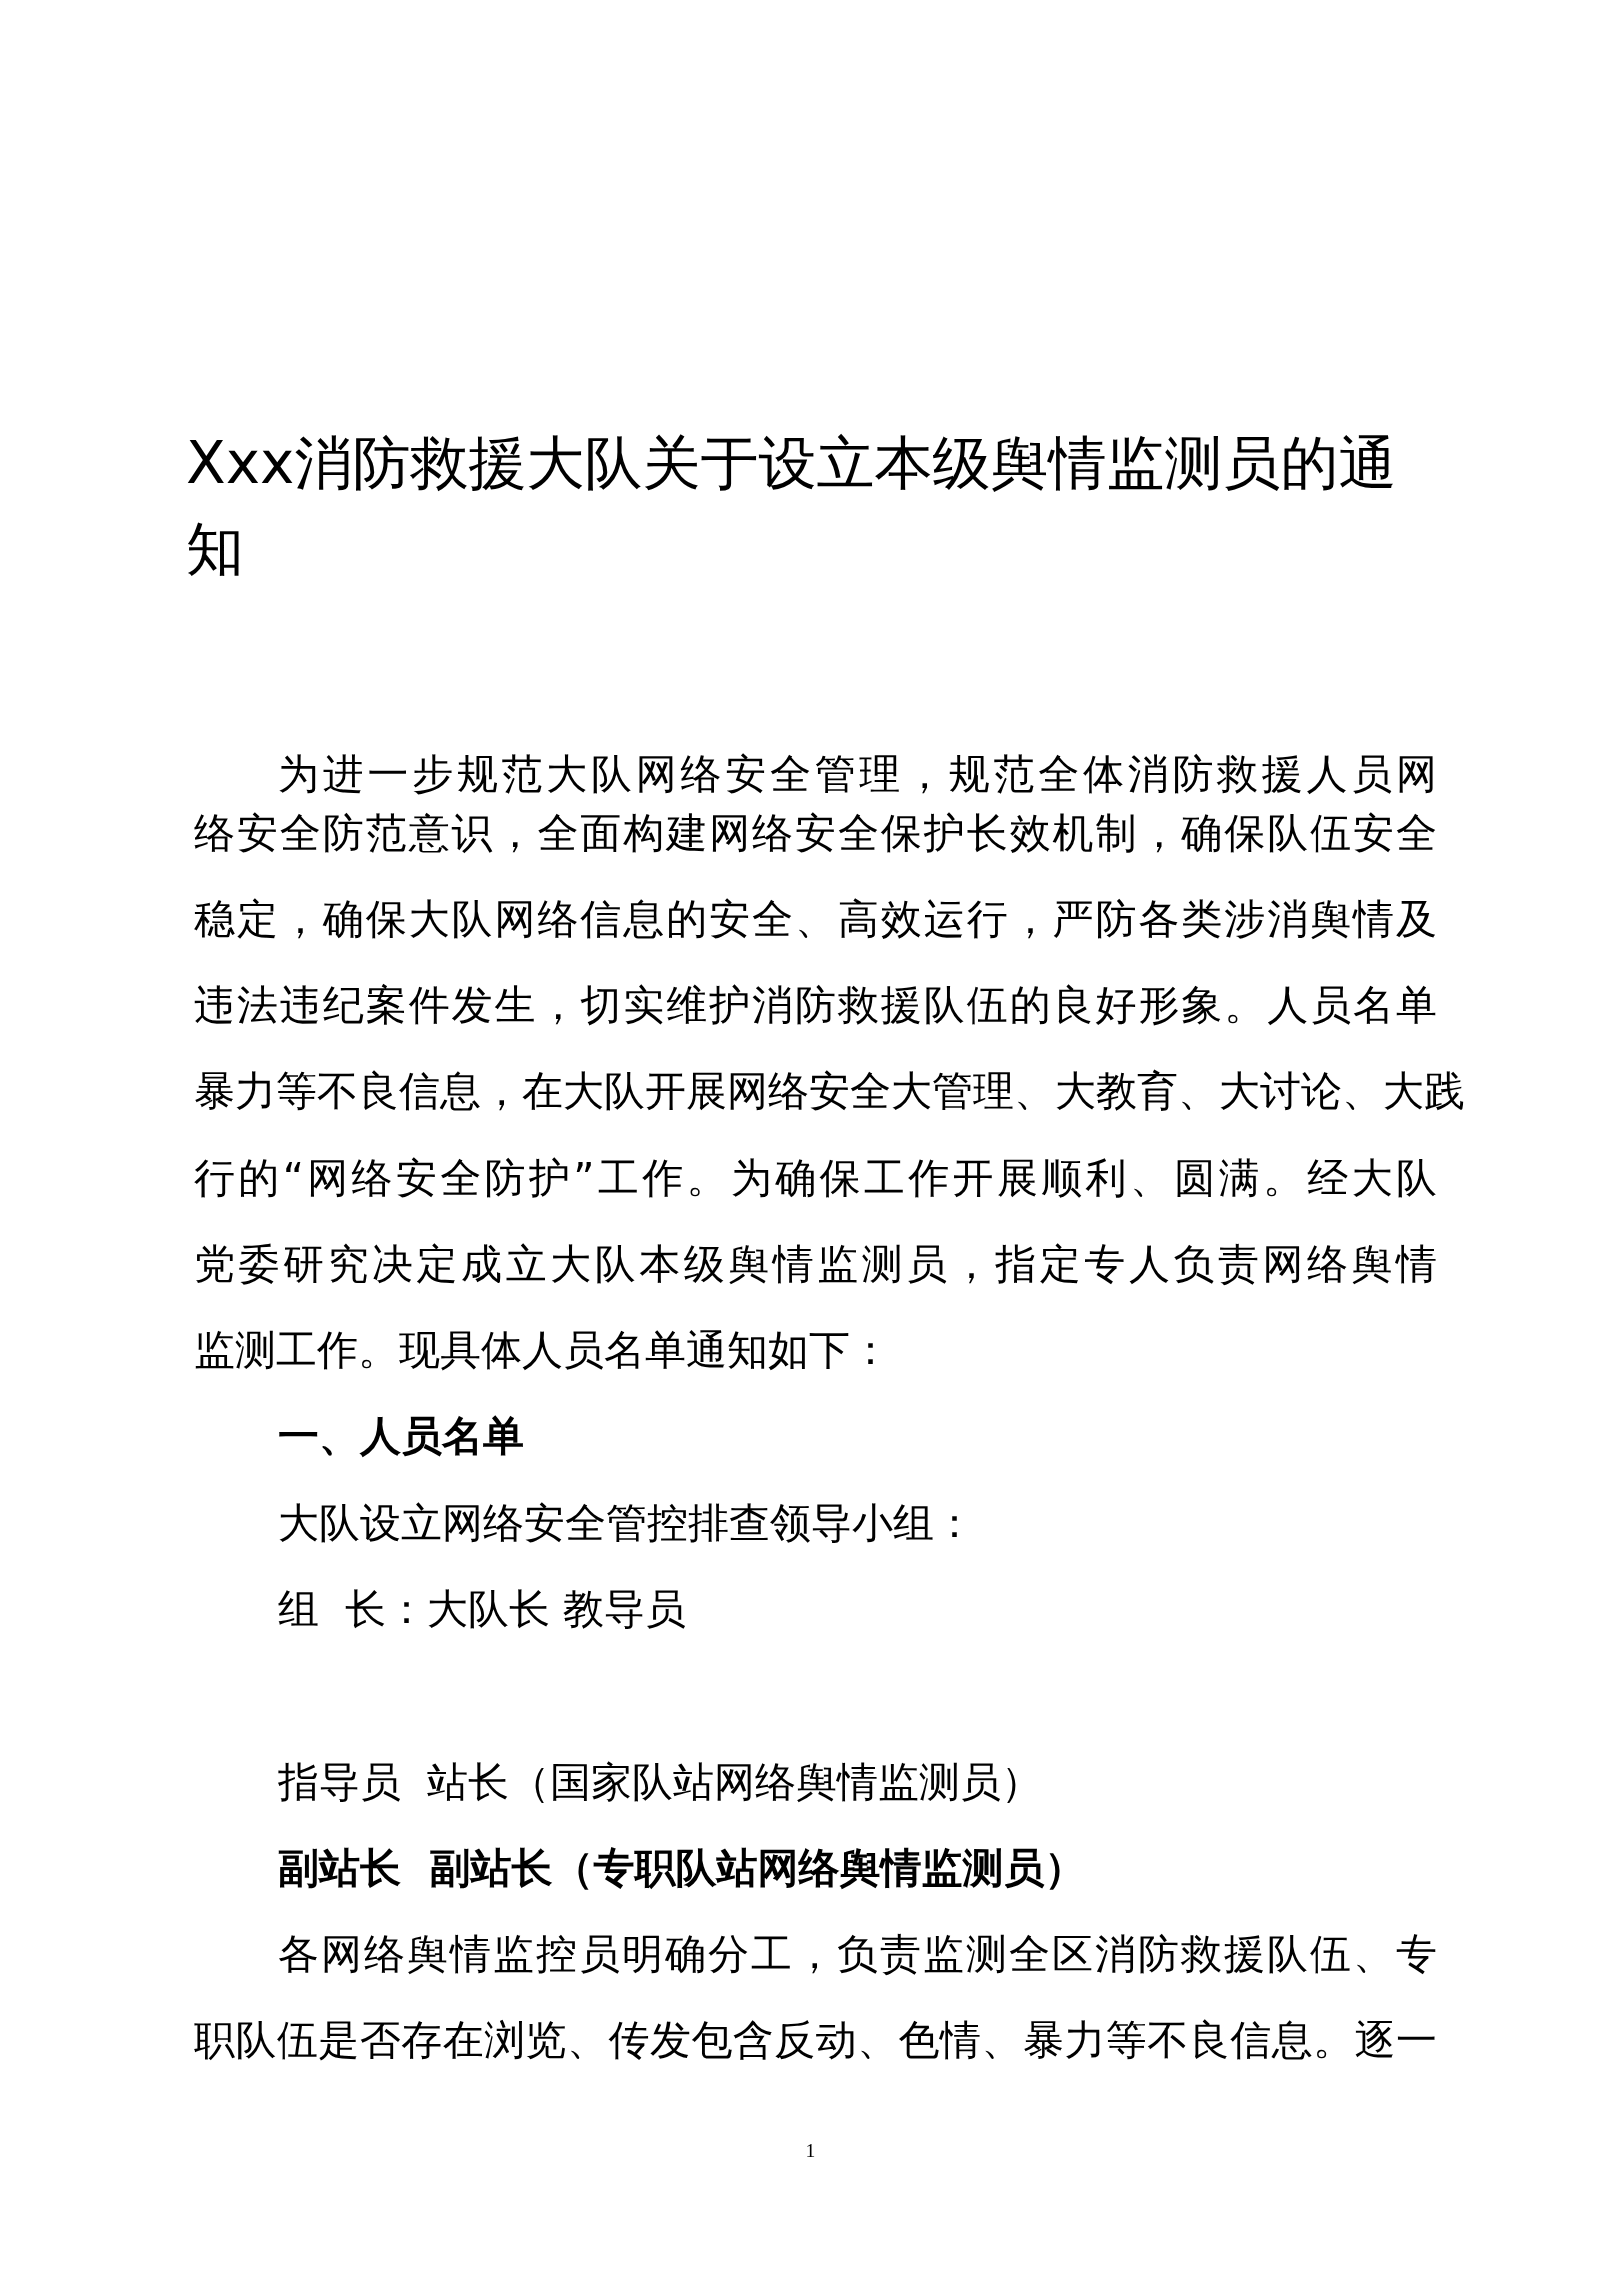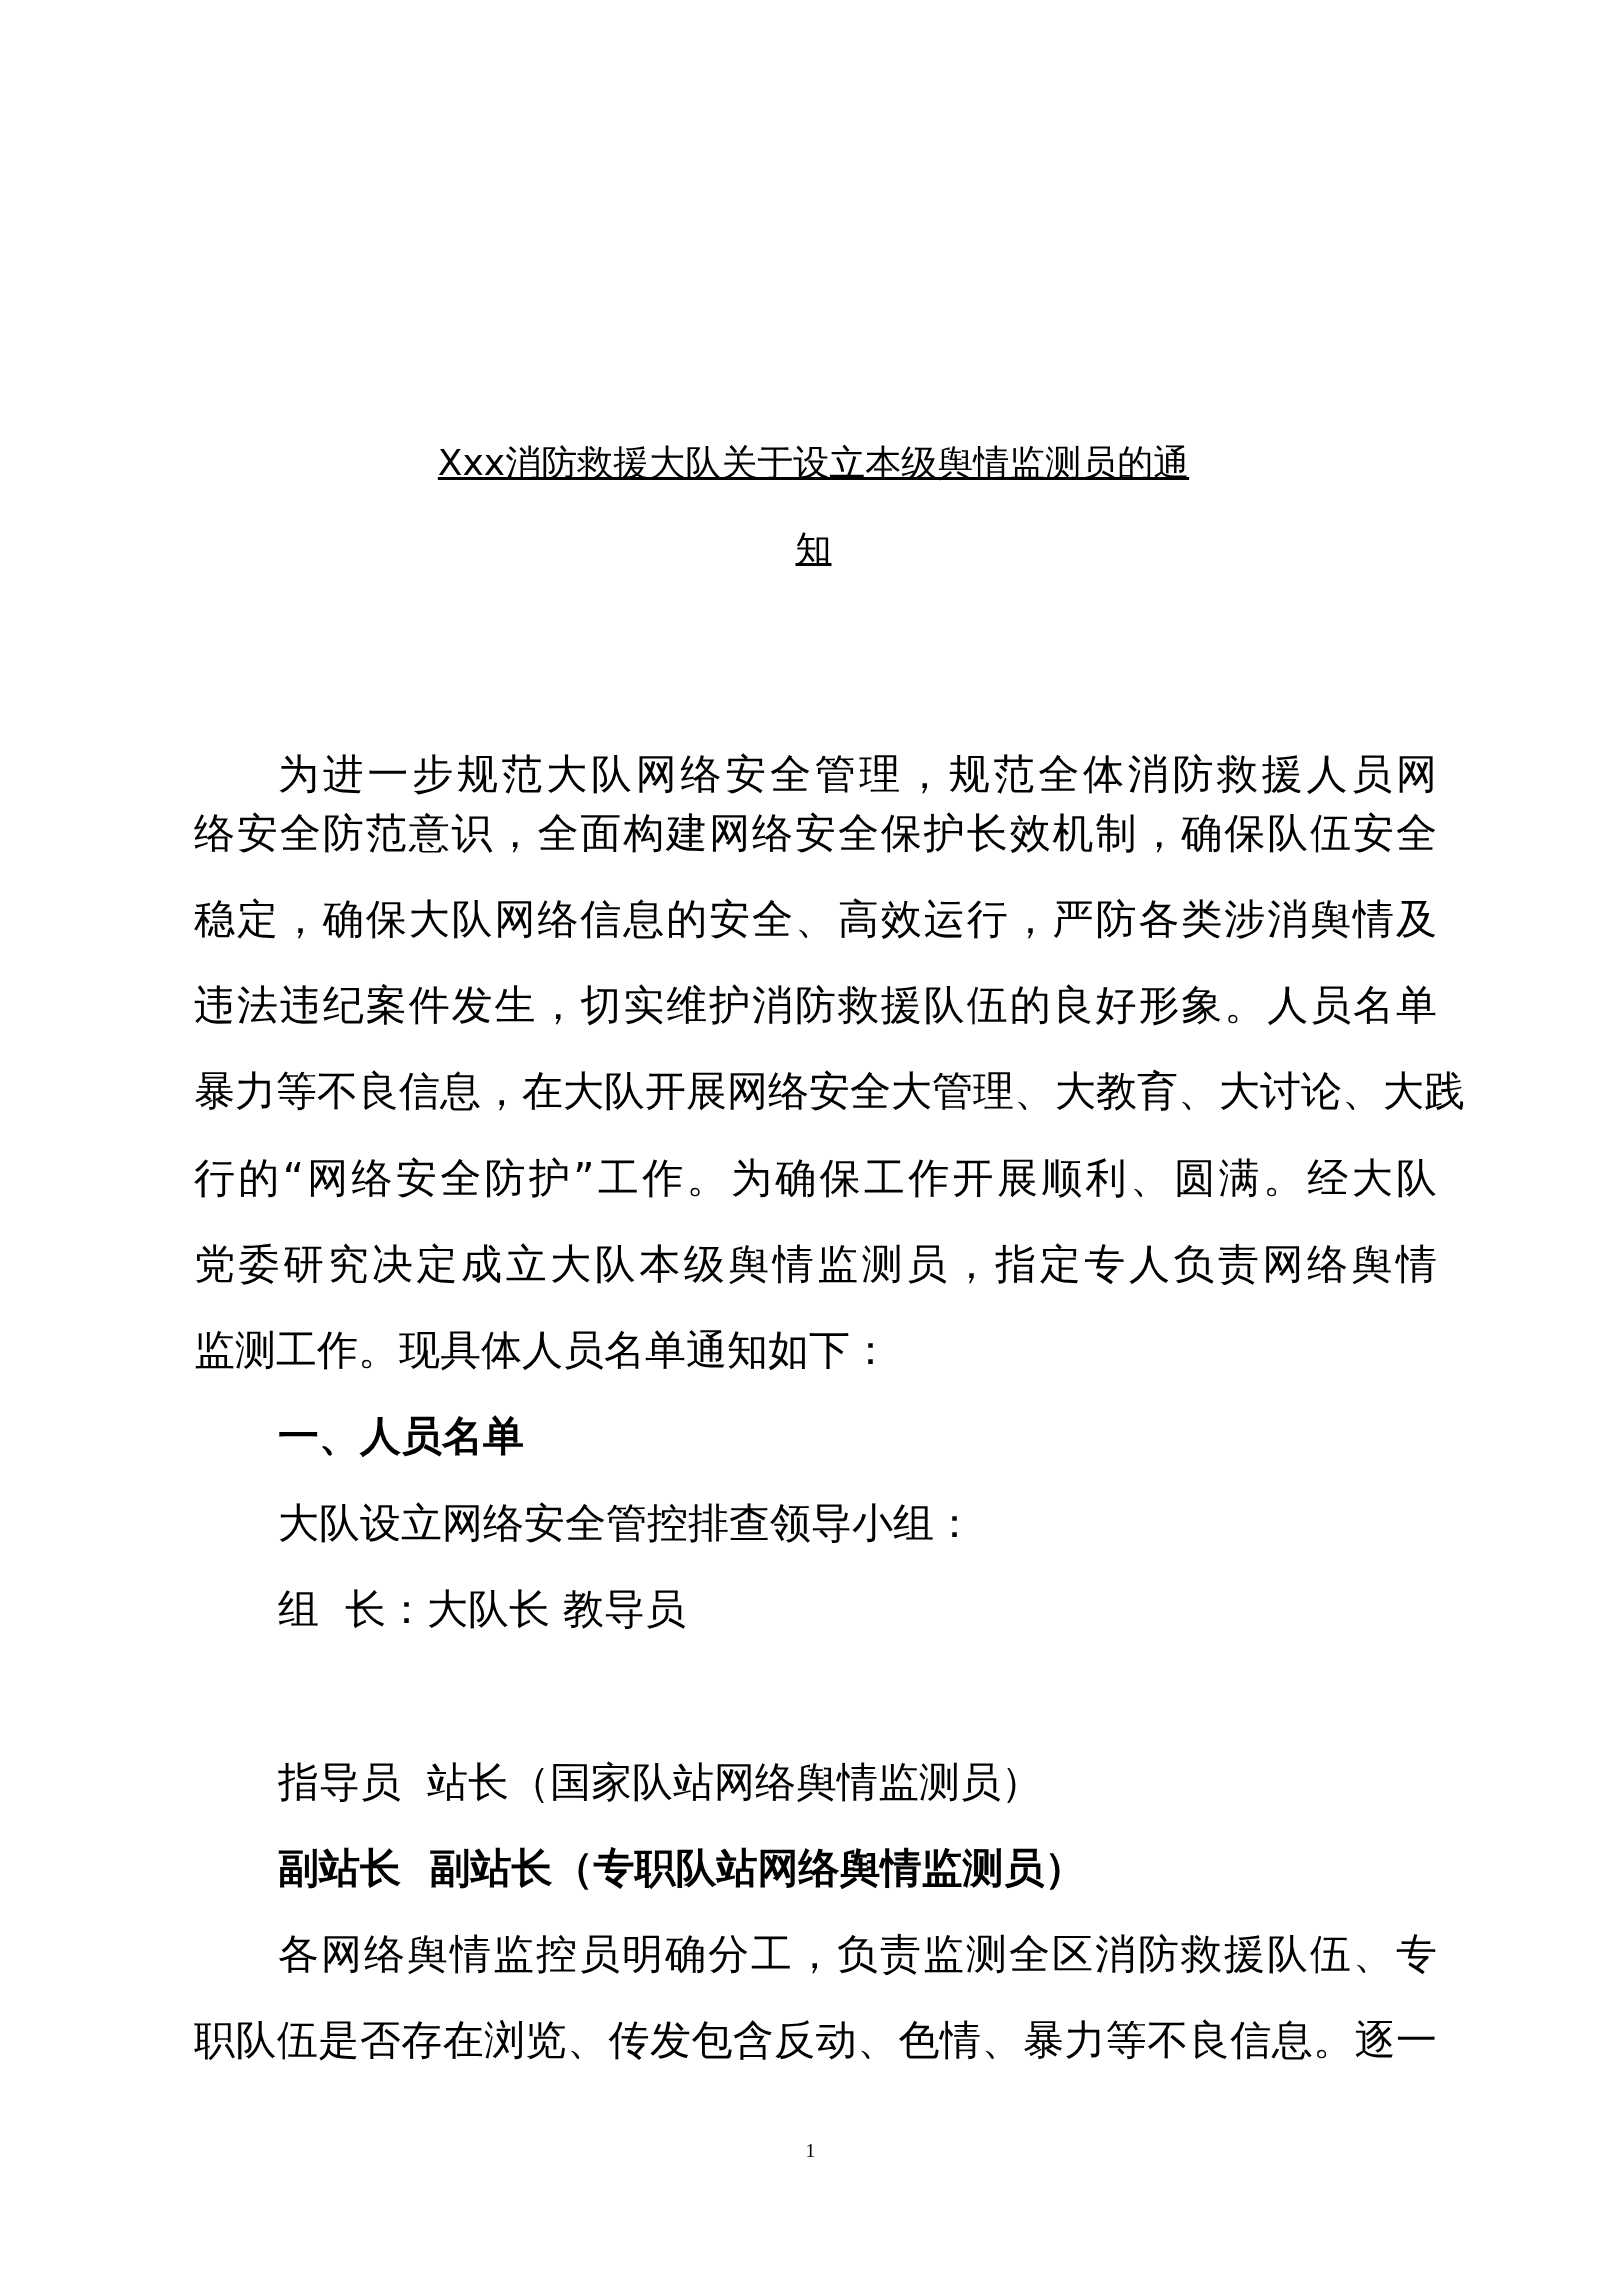--- a/index.html
+++ b/index.html
@@ -20,26 +20,25 @@
       left: 0; top: 0;
       width: 1621px;
       height: 2293px;
       background: #ffffff;
     }
     .title {
       position: absolute;
       left: 186px;
       width: 1255px;
       top: 420px;
-      text-align: center;
-      font-size: 36px;
+      text-align: left;
+      font-size: 58px;
       line-height: 86px;
       font-weight: normal;
       letter-spacing: 0px;
-      text-decoration: underline;
     }
     .title-line {
       display: block;
       white-space: nowrap;
     }
     .line {
       position: absolute;
       left: 194px;
       width: 1243px;
       font-size: 41px;

